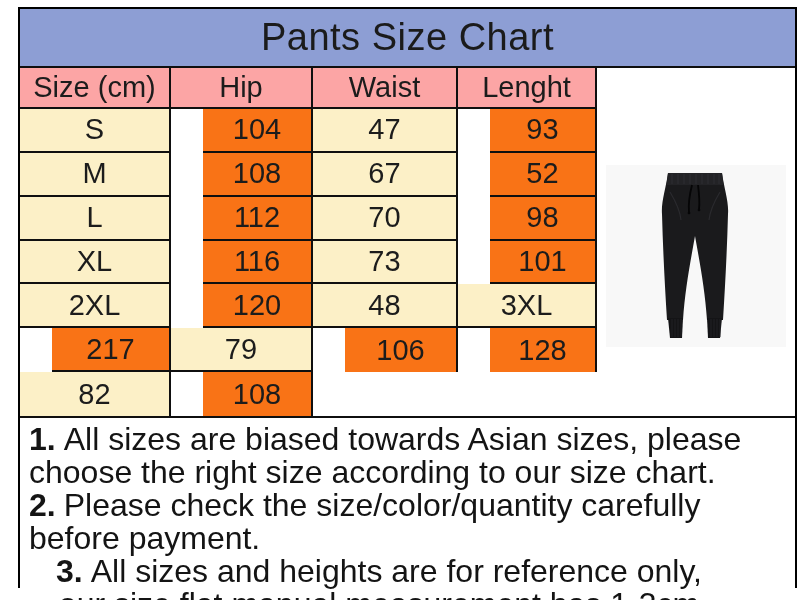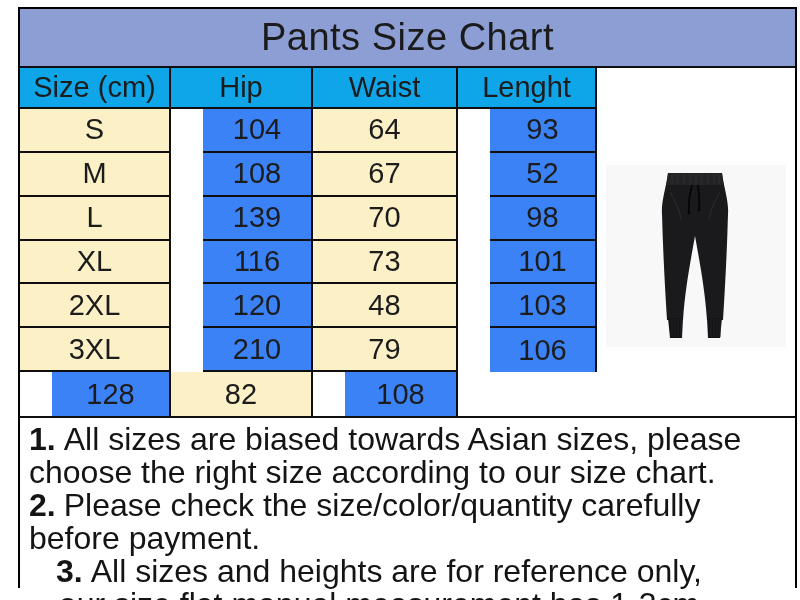--- a/index.html
+++ b/index.html
@@ -11,23 +11,23 @@
   .title-bar { flex:none; height:59px; background:#8d9ed4; border-bottom:2px solid #0f0f0f;
                display:flex; align-items:center; justify-content:center; }
   .title-bar span { font-size:38px; color:#1b1b1b; letter-spacing:0.5px; }
   .middle { flex:none; height:348px; display:flex; }
   .size-table { flex:none; width:577px; display:grid;
                 grid-template-columns:151px 142px 145px 139px;
                 grid-template-rows:41px repeat(7, 1fr); height:348px; }
   .cell { display:flex; align-items:center; justify-content:center;
           border-right:2px solid #0f0f0f; border-bottom:2px solid #0f0f0f;
           font-size:29px; color:#1c1c1c; overflow:hidden; }
-  .cell.hdr { background:#0ea5e9; }
+  .cell.hdr { background:#fca5a5; }
   .cell.cream { background:#fcf0c7; }
-  .cell.green { background:#3b82f6;margin-left:32px; }
+  .cell.green { background:#f97316;margin-left:32px; }
   .size-table .cell:nth-last-child(-n+4) { border-bottom:none; }
   .right-panel { flex:1; background:#ffffff; position:relative; }
   .photo-backdrop { position:absolute; left:9px; top:97px; width:180px; height:182px;
                     background:#f8f8f8; }
   .pants-svg { position:absolute; left:50px; top:7px; width:78px; height:168px; }
   .notes { flex:1; border-top:2px solid #0f0f0f; background:#ffffff;
            padding:5px 9px 0 9px; font-size:32px; line-height:33px; color:#141414; }
   .note { margin:0; }
   .note .num { font-weight:bold; margin-right:8px; }
   .note-0 { max-width:742px; }
@@ -46,45 +46,44 @@
 
     <div class="size-table">
 
       <div class="cell hdr">Size (cm)</div>
       <div class="cell hdr">Hip</div>
       <div class="cell hdr">Waist</div>
       <div class="cell hdr">Lenght</div>
 
       <div class="cell cream">S</div>
       <div class="cell green">104</div>
-      <div class="cell cream">64</div>
+      <div class="cell cream">47</div>
       <div class="cell green">93</div>
 
       <div class="cell cream">M</div>
       <div class="cell green">108</div>
       <div class="cell cream">67</div>
       <div class="cell green">52</div>
 
       <div class="cell cream">L</div>
-      <div class="cell green">139</div>
+      <div class="cell green">112</div>
       <div class="cell cream">70</div>
       <div class="cell green">98</div>
 
       <div class="cell cream">XL</div>
       <div class="cell green">116</div>
       <div class="cell cream">73</div>
       <div class="cell green">101</div>
 
       <div class="cell cream">2XL</div>
       <div class="cell green">120</div>
       <div class="cell cream">48</div>
-      <div class="cell green">103</div>
 
       <div class="cell cream">3XL</div>
-      <div class="cell green">210</div>
+      <div class="cell green">217</div>
       <div class="cell cream">79</div>
       <div class="cell green">106</div>
 
       <div class="cell green">128</div>
       <div class="cell cream">82</div>
       <div class="cell green">108</div>
     </div>
 
     <div class="right-panel">
       <div class="photo-backdrop">

